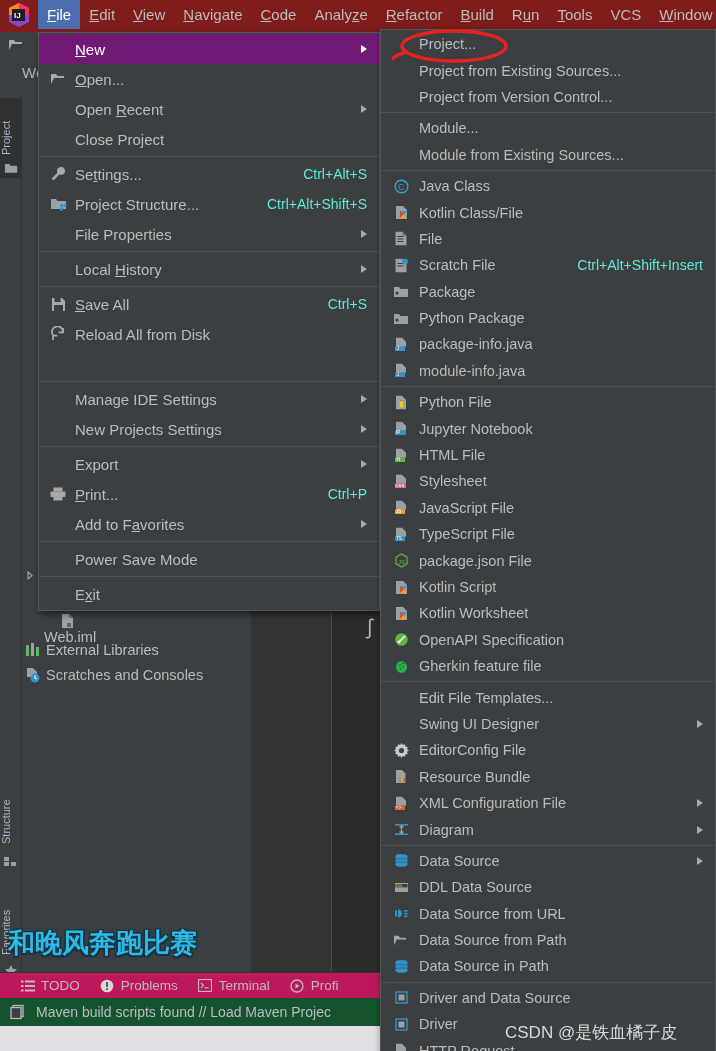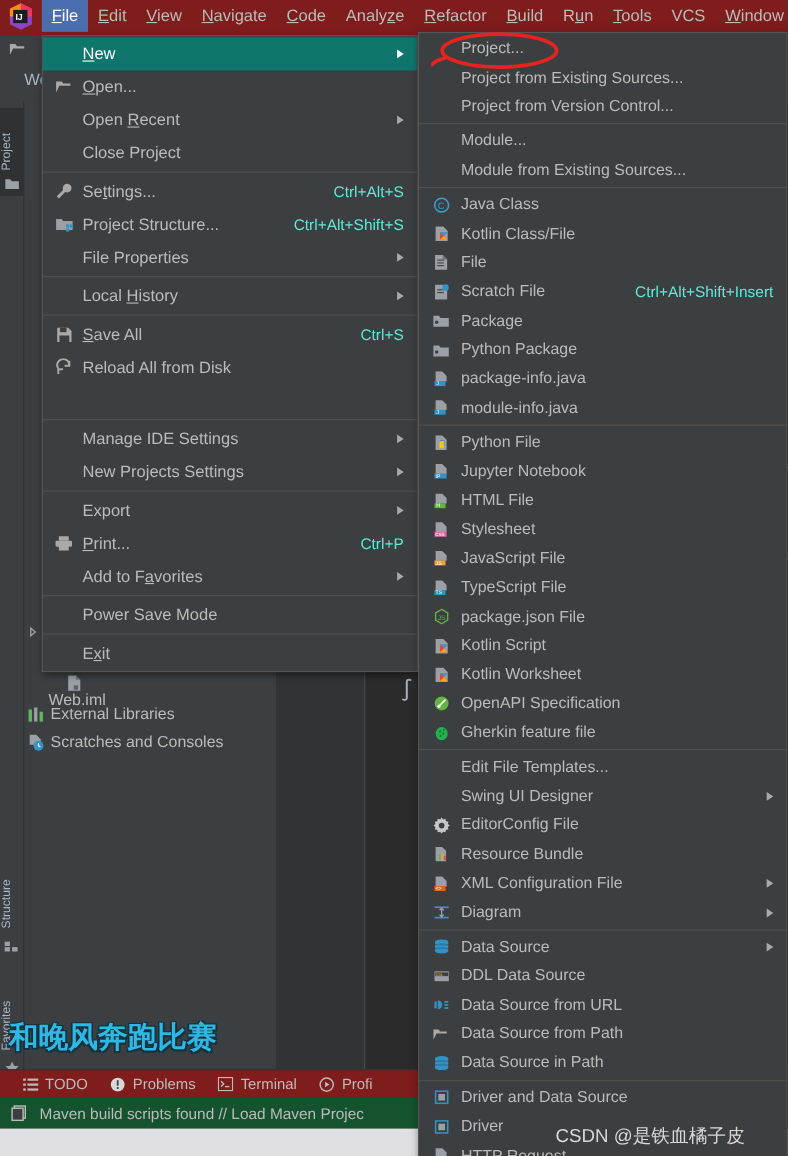--- a/index.html
+++ b/index.html
@@ -92,21 +92,21 @@
   }
   .code-txt {
     position: absolute;
     font-family: "DejaVu Sans Mono", monospace;
     font-size: 14px;
   }
 
   
   #bottom-bar {
     position: absolute; left: 0; top: 972px; width: 676px; height: 26px;
-    background: #7f1d1d; border-top: 1px solid #323232;
+    background: #be185d; border-top: 1px solid #323232;
     display: flex; align-items: center; font-size: 13.5px; color: #bbbbbb;
   }
   .bb-item { display: flex; align-items: center; margin-left: 20px; white-space: nowrap;}
   .bb-ico { width: 15px; height: 15px; margin-right: 6px; display:flex;align-items:center;justify-content:center;}
   #status-bar {
     position: absolute; left: 0; top: 998px; width: 716px; height: 28px;
     background: #14532d;
     display: flex; align-items: center; font-size: 14px; color: #bbbbbb;
   }
   #status-ico { width: 16px; height: 16px; margin: 0 10px 0 10px; flex:0 0 auto;}
@@ -125,21 +125,21 @@
     z-index: 40;
   }
   .mi {
     position: relative;
     height: 30px;
     display: flex; align-items: center;
     font-size: 15px; color: #bbbbbb;
     padding-left: 8px; padding-right: 12px;
     white-space: nowrap;
   }
-  .mi.sel { background: #0f766e; color: #ffffff; }
+  .mi.sel { background: #701a75; color: #ffffff; }
   .mi .ic { width: 22px; height: 18px; margin-right: 6px; flex: 0 0 auto; display:flex;align-items:center;justify-content:center;}
   .mi .lbl { flex: 1 1 auto; }
   .mi .acc { color: #5eead4; font-size: 14px; margin-left: 20px; }
   .mi .arrow {
     width: 0; height: 0; margin-left: 10px;
     border-left: 6px solid #a9a9a9;
     border-top: 4.5px solid transparent;
     border-bottom: 4.5px solid transparent;
   }
   .mi.sel .arrow { border-left-color: #ffffff; }

